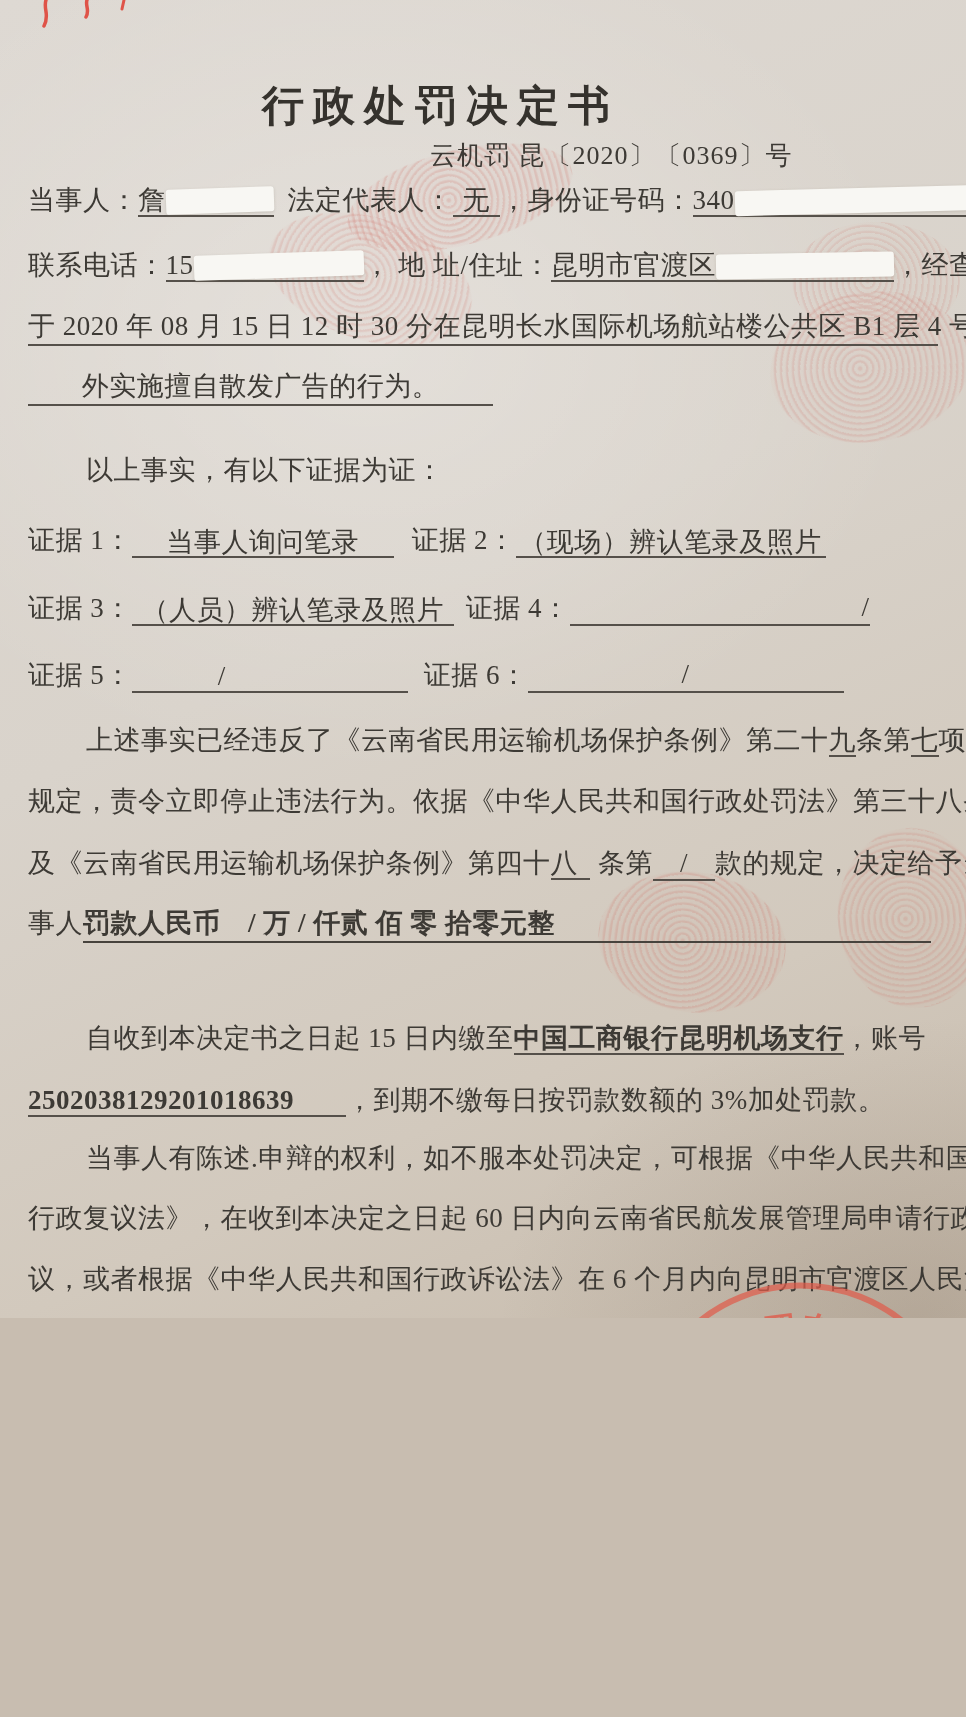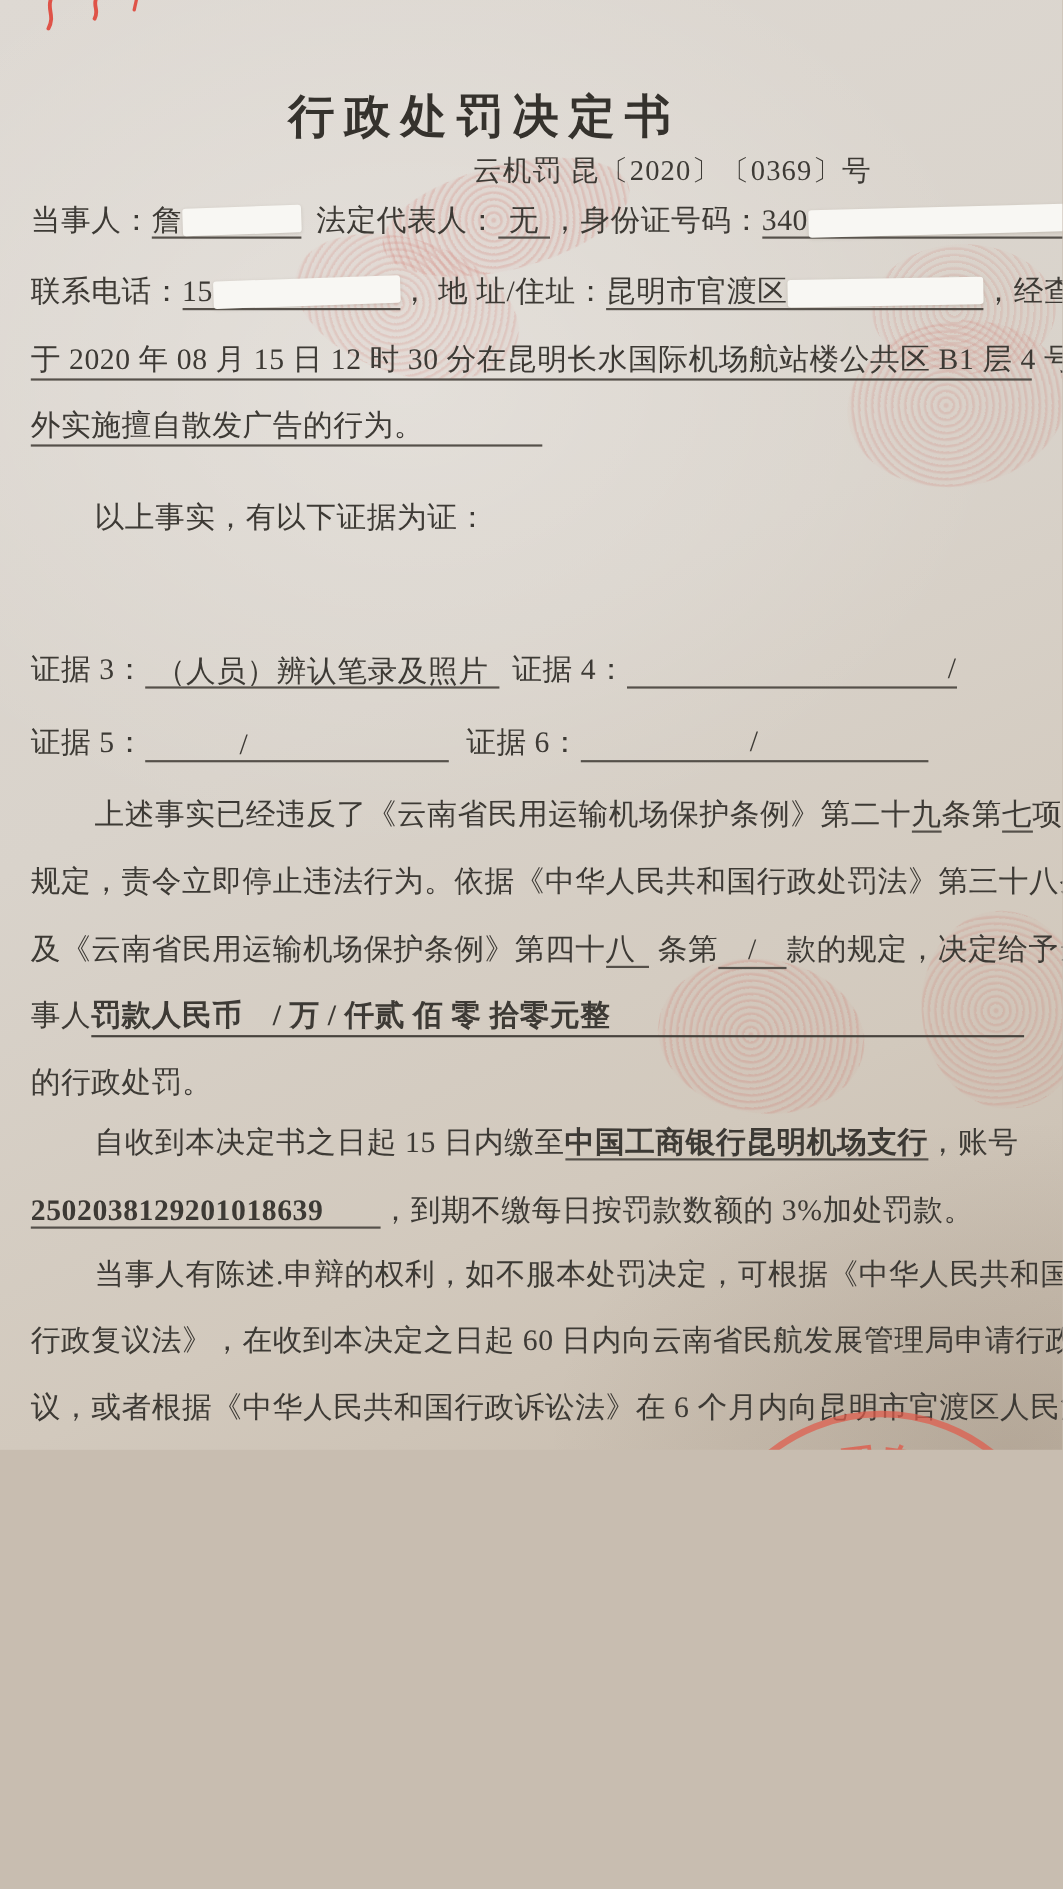--- a/index.html
+++ b/index.html
@@ -81,45 +81,47 @@
   </div>
 
   <div class="line" style="top:247px;">
     <span>联系电话：</span><span class="u"><span>15</span><span class="redact" style="width:170px;transform:rotate(-2deg);"></span></span><span>， 地 址/住址：</span><span class="u"><span>昆明市官渡区</span><span class="redact" style="width:178px;transform:rotate(-1deg);"></span></span><span>，经查，你</span>
   </div>
 
   <div class="line" style="top:308px;">
     <span class="u" style="display:inline-block;width:910px;">于 2020 年 08 月 15 日 12 时 30 分在昆明长水国际机场航站楼公共区 B1 层 4 号门</span>
   </div>
   <div class="line" style="top:368px;">
-    <span class="u" style="display:inline-block;width:465px;">外实施擅自散发广告的行为。</span>
+    <span class="u" style="display:inline-block;width:465px;text-align:center;">外实施擅自散发广告的行为。</span>
   </div>
 
   <div class="line indent" style="top:452px;">以上事实，有以下证据为证：</div>
 
+  <div class="line" style="top:522px;">
+    <span class="ev-label">证据 1：</span><span class="ev-val" style="width:262px;">当事人询问笔录</span><span class="ev-label" style="margin-left:18px;">证据 2：</span><span class="ev-val" style="width:310px;">（现场）辨认笔录及照片</span>
+  </div>
   <div class="line" style="top:590px;">
     <span class="ev-label">证据 3：</span><span class="ev-val" style="width:322px;">（人员）辨认笔录及照片</span><span class="ev-label" style="margin-left:12px;">证据 4：</span><span class="ev-val" style="width:300px;text-align:right;">/</span>
   </div>
   <div class="line" style="top:657px;">
     <span class="ev-label">证据 5：</span><span class="ev-val" style="width:276px;text-align:left;padding-left:86px;box-sizing:border-box;">/</span><span class="ev-label" style="margin-left:16px;">证据 6：</span><span class="ev-val" style="width:316px;">/</span>
   </div>
 
   <div class="line indent" style="top:722px;">
     <span>上述事实已经违反了《云南省民用运输机场保护条例》第二十</span><span class="u">九</span><span>条第</span><span class="u">七</span><span>项之</span>
   </div>
   <div class="line" style="top:783px;">规定，责令立即停止违法行为。依据《中华人民共和国行政处罚法》第三十八条</div>
   <div class="line" style="top:845px;">
     <span>及《云南省民用运输机场保护条例》第四十</span><span class="u" style="padding-right:12px;">八</span><span style="padding-left:8px;">条第</span><span class="u" style="display:inline-block;width:62px;text-align:center;">/</span><span>款的规定，决定给予当</span>
   </div>
   <div class="line" style="top:905px;">
     <span>事人</span><span class="fineline">
         <span class="b">罚款人民币　/ 万 / 仟贰 佰 零 拾零元整</span>
       </span>
   </div>
-  <div class="line" style="top:966px;">的行政处罚。</div>
 
   <div class="line indent" style="top:1020px;">
     <span>自收到本决定书之日起 15 日内缴至</span><span class="u b">中国工商银行昆明机场支行</span><span>，账号</span>
   </div>
   <div class="line" style="top:1082px;">
     <span class="u b" style="padding-right:52px;">2502038129201018639</span><span>，到期不缴每日按罚款数额的 3%加处罚款。</span>
   </div>
 
   <div class="line indent" style="top:1140px;">当事人有陈述.申辩的权利，如不服本处罚决定，可根据《中华人民共和国</div>
   <div class="line" style="top:1200px;">行政复议法》，在收到本决定之日起 60 日内向云南省民航发展管理局申请行政复</div>

